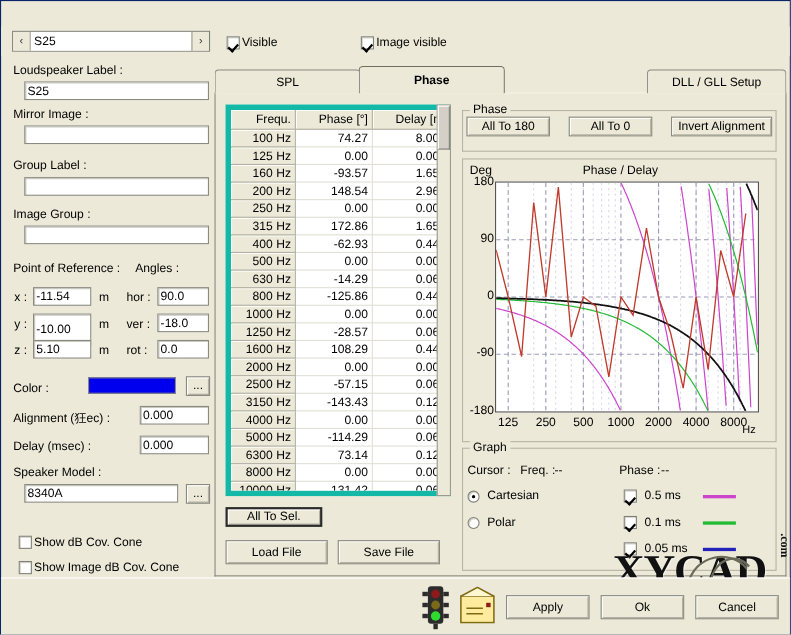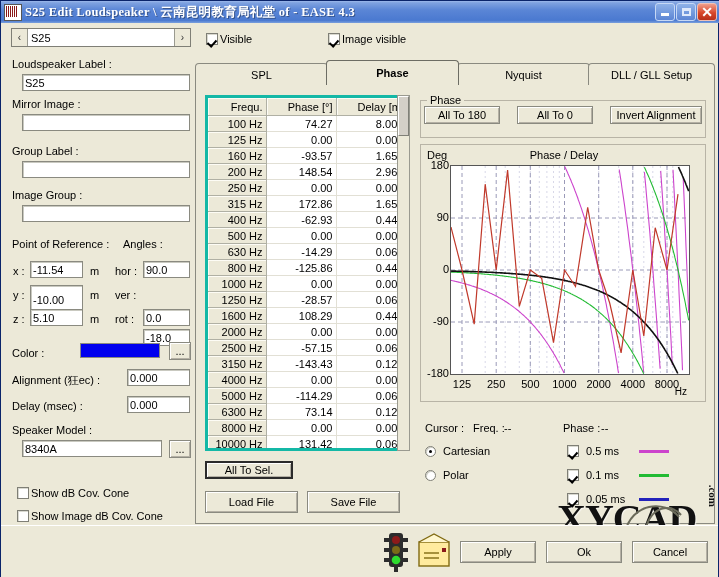--- a/index.html
+++ b/index.html
@@ -73,21 +73,21 @@
     display:flex;align-items:center;justify-content:center;
     font-size:11px;color:#000;}
   .tab.active{background:#ece9d8;font-weight:bold;top:-3px;height:25px;z-index:3;
     border-color:#6d6d64;}
 
   .tabbody{position:absolute;left:194px;top:83px;width:520px;height:440px;
     background:#ece9d8;border:1px solid #8a8a80;border-top:1px solid #f5f3e8;box-sizing:border-box;}
 
   
   .gridwrap{position:absolute;left:204px;top:94px;width:205px;height:356px;
-    background:#fff;border:3px solid #14b8a6;box-sizing:border-box;overflow:hidden;
+    background:#fff;border:5px solid #14b8a6;box-sizing:border-box;overflow:hidden;
     box-shadow:inset 1px 1px 0 #9f9f96;}
   table.grid{border-collapse:collapse;width:100%;font-size:11px;table-layout:fixed;}
   table.grid th{background:#ece9d8;border:1px solid #b0b0a4;border-top:none;
     border-left:none;text-align:right;padding:1px 3px 1px 0;font-weight:normal;color:#000;
     box-shadow:inset 1px 1px 0 #fdfcf5;height:15px;}
   table.grid td{border-bottom:1px solid #e2e0d5;border-right:1px solid #e2e0d5;
     text-align:right;padding:0 3px 0 0;color:#000;height:15px;background:#fff;}
   table.grid td.freq{background:#ece9d8;border-right:1px solid #b0b0a4;
     border-bottom:1px solid #b0b0a4;box-shadow:inset 1px 1px 0 #fdfcf5;}
   col.c1{width:58px;}col.c2{width:70px;}col.c3{width:77px;}
@@ -132,31 +132,20 @@
   .wm-com{position:absolute;right:-2px;top:8px;font-family:"Liberation Serif",serif;font-weight:bold;
     font-size:11px;color:#111;transform:rotate(90deg);transform-origin:right top;}
   .cherry{position:absolute;width:14px;height:10px;border-radius:50%;background:#c0241c;
      box-shadow:inset -2px -2px 2px rgba(0,0,0,.4), inset 2px 2px 2px rgba(255,255,255,.45);}
 </style>
 </head>
 <body>
 
 <div id="app">
 
-  <div class="titlebar">
-    <div class="tb-icon"></div>
-    <div class="tb-title">S25 Edit Loudspeaker \ 云南昆明教育局礼堂 of  -  EASE 4.3</div>
-    <div class="tb-btns">
-      <div class="tb-btn min"></div>
-      <div class="tb-btn max"></div>
-      <div class="tb-btn close">
-          <span>✕</span>
-        </div>
-    </div>
-  </div>
 
   <div class="topbar">
     <div class="combo">
       <div class="spin">‹</div>
       <input type="text" value="S25" style="">
       <div class="spin r">›</div>
     </div>
     <div class="chk" style="left:205px;top:9px;">
       <span class="chkbox on"></span>
       <span class="chklabel">Visible</span>
@@ -187,21 +176,21 @@
     <div class="fl" style="position:absolute;left:8px;top:212px;">x :</div>
     <input class="fi" style="position: absolute; left: 25px; top: 208px; width: 53px; height: 17px;" value="-11.54">
     <div class="fl" style="position:absolute;left:85px;top:212px;">m</div>
     <div class="fl" style="position:absolute;left:110px;top:212px;">hor :</div>
     <input class="fi" style="position: absolute; left: 138px; top: 208px; width: 47px; height: 17px;" value="90.0">
 
     <div class="fl" style="position:absolute;left:8px;top:236px;">y :</div>
     <input class="fi" style="position: absolute; left: 25px; top: 232px; width: 53px; height: 30px;" value="-10.00">
     <div class="fl" style="position:absolute;left:85px;top:236px;">m</div>
     <div class="fl" style="position:absolute;left:110px;top:236px;">ver :</div>
-    <input class="fi" style="position: absolute; left: 138px; top: 232px; width: 47px; height: 17px; margin-top: 44px;" value="-18.0">
+    <input class="fi" style="position: absolute; left: 138px; top: 232px; width: 47px; height: 17px;" value="-18.0">
 
     <div class="fl" style="position:absolute;left:8px;top:260px;">z :</div>
     <input class="fi" style="position: absolute; left: 25px; top: 256px; width: 53px; height: 17px;" value="5.10">
     <div class="fl" style="position:absolute;left:85px;top:260px;">m</div>
     <div class="fl" style="position:absolute;left:110px;top:260px;">rot :</div>
     <input class="fi" style="position: absolute; left: 138px; top: 256px; width: 47px; height: 17px;" value="0.0">
 
     <div class="fl" style="position:absolute;left:7px;top:294px;">Color :</div>
     <div id="colorSwatch" style="position: absolute; left: 75px; top: 290px; width: 80px; height: 15px; border: 1px solid rgb(138, 138, 128); box-sizing: border-box; background: rgb(0, 0, 238);"></div>
     <div class="btn" style="position:absolute;left:164px;top:289px;width:22px;height:18px;">...</div>
@@ -224,21 +213,20 @@
       <span class="chkbox"></span>
       <span class="chklabel">Show Image dB Cov. Cone</span>
     </div>
   </div>
 
   <div class="tabbody"></div>
 
   <div class="tabstrip">
     <div class="tab" style="left:0px;width:133px;">SPL</div>
     <div class="tab active" style="left:131px;width:133px;">Phase</div>
-    <div class="tab" style="left:262px;width:133px;">Nyquist</div>
     <div class="tab" style="left:393px;width:127px;">DLL / GLL Setup</div>
   </div>
 
   <div class="gridwrap">
     <table class="grid">
       <colgroup>
           <col class="c1">
           <col class="c2">
           <col class="c3">
         </colgroup>
@@ -422,20 +410,23 @@
         <line x1="0" y1="52.0" x2="238" y2="52.0" stroke="#9a9ab8" stroke-width="1" stroke-dasharray="4,3"></line>
         <line x1="0" y1="104.0" x2="238" y2="104.0" stroke="#9a9ab8" stroke-width="1" stroke-dasharray="4,3"></line>
         <line x1="0" y1="156.0" x2="238" y2="156.0" stroke="#9a9ab8" stroke-width="1" stroke-dasharray="4,3"></line>
         <path d="M0.0,114.4L0.7,114.5L1.4,114.7L2.0,114.8L2.7,115.0L3.4,115.1L4.1,115.3L4.8,115.5L5.4,115.6L6.1,115.8L6.8,115.9L7.5,116.1L8.2,116.3L8.9,116.4L9.5,116.6L10.2,116.8L10.9,117.0L11.6,117.2L12.3,117.3L12.9,117.5L13.6,117.7L14.3,117.9L15.0,118.1L15.7,118.3L16.3,118.5L17.0,118.7L17.7,118.9L18.4,119.1L19.1,119.3L19.7,119.5L20.4,119.7L21.1,120.0L21.8,120.2L22.5,120.4L23.2,120.6L23.8,120.9L24.5,121.1L25.2,121.3L25.9,121.6L26.6,121.8L27.2,122.1L27.9,122.3L28.6,122.6L29.3,122.8L30.0,123.1L30.6,123.4L31.3,123.6L32.0,123.9L32.7,124.2L33.4,124.5L34.1,124.8L34.7,125.0L35.4,125.3L36.1,125.6L36.8,125.9L37.5,126.2L38.1,126.5L38.8,126.9L39.5,127.2L40.2,127.5L40.9,127.8L41.5,128.2L42.2,128.5L42.9,128.8L43.6,129.2L44.3,129.5L44.9,129.9L45.6,130.2L46.3,130.6L47.0,131.0L47.7,131.4L48.4,131.7L49.0,132.1L49.7,132.5L50.4,132.9L51.1,133.3L51.8,133.7L52.4,134.1L53.1,134.6L53.8,135.0L54.5,135.4L55.2,135.8L55.8,136.3L56.5,136.7L57.2,137.2L57.9,137.7L58.6,138.1L59.2,138.6L59.9,139.1L60.6,139.6L61.3,140.1L62.0,140.6L62.7,141.1L63.3,141.6L64.0,142.1L64.7,142.6L65.4,143.2L66.1,143.7L66.7,144.3L67.4,144.8L68.1,145.4L68.8,146.0L69.5,146.6L70.1,147.2L70.8,147.8L71.5,148.4L72.2,149.0L72.9,149.6L73.5,150.2L74.2,150.9L74.9,151.5L75.6,152.2L76.3,152.9L77.0,153.5L77.6,154.2L78.3,154.9L79.0,155.6L79.7,156.4L80.4,157.1L81.0,157.8L81.7,158.6L82.4,159.3L83.1,160.1L83.8,160.9L84.4,161.7L85.1,162.5L85.8,163.3L86.5,164.1L87.2,165.0L87.8,165.8L88.5,166.7L89.2,167.5L89.9,168.4L90.6,169.3L91.3,170.2L91.9,171.1L92.6,172.1L93.3,173.0L94.0,174.0L94.7,175.0L95.3,176.0L96.0,177.0L96.7,178.0L97.4,179.0L98.1,180.0L98.7,181.1L99.4,182.2L100.1,183.3L100.8,184.4L101.5,185.5L102.2,186.6L102.8,187.8L103.5,188.9L104.2,190.1L104.9,191.3L105.6,192.5L106.2,193.7L106.9,195.0L107.6,196.3L108.3,197.5L109.0,198.8L109.6,200.2L110.3,201.5L111.0,202.9L111.7,204.2L112.4,205.6L113.0,207.0M113.7,0.5L114.4,1.9L115.1,3.4L115.8,4.9L116.5,6.4L117.1,8.0L117.8,9.5L118.5,11.1L119.2,12.7L119.9,14.3L120.5,16.0L121.2,17.6L121.9,19.3L122.6,21.0L123.3,22.8L123.9,24.5L124.6,26.3L125.3,28.1L126.0,30.0L126.7,31.8L127.3,33.7L128.0,35.6L128.7,37.6L129.4,39.6L130.1,41.6L130.8,43.6L131.4,45.6L132.1,47.7L132.8,49.8L133.5,52.0L134.2,54.1L134.8,56.3L135.5,58.6L136.2,60.8L136.9,63.1L137.6,65.4L138.2,67.8L138.9,70.2L139.6,72.6L140.3,75.1L141.0,77.6L141.6,80.1L142.3,82.7L143.0,85.2L143.7,87.9L144.4,90.6L145.1,93.3L145.7,96.0L146.4,98.8L147.1,101.6L147.8,104.5L148.5,107.4L149.1,110.3L149.8,113.3L150.5,116.3L151.2,119.4L151.9,122.5L152.5,125.6L153.2,128.8L153.9,132.1L154.6,135.3L155.3,138.7L155.9,142.1L156.6,145.5L157.3,148.9L158.0,152.5L158.7,156.0L159.4,159.7L160.0,163.3L160.7,167.0L161.4,170.8L162.1,174.6L162.8,178.5L163.4,182.4L164.1,186.4L164.8,190.5L165.5,194.6L166.2,198.7L166.8,202.9L167.5,207.2M168.2,3.5L168.9,7.9L169.6,12.4L170.3,16.9L170.9,21.5L171.6,26.1L172.3,30.8L173.0,35.6L173.7,40.4L174.3,45.3L175.0,50.3L175.7,55.3L176.4,60.4L177.1,65.6L177.7,70.9L178.4,76.2L179.1,81.6L179.8,87.1L180.5,92.6L181.1,98.2L181.8,103.9L182.5,109.7L183.2,115.6L183.9,121.5L184.6,127.6L185.2,133.7L185.9,139.9L186.6,146.2L187.3,152.6L188.0,159.0L188.6,165.6L189.3,172.2L190.0,178.9L190.7,185.8L191.4,192.7L192.0,199.7L192.7,206.8M193.4,6.1L194.1,13.4L194.8,20.8L195.4,28.3L196.1,35.9L196.8,43.7L197.5,51.5L198.2,59.5L198.9,67.5L199.5,75.7L200.2,84.0L200.9,92.4L201.6,100.9L202.3,109.6L202.9,118.3L203.6,127.2L204.3,136.2L205.0,145.3L205.7,154.6L206.3,164.0L207.0,173.5L207.7,183.1L208.4,192.9L209.1,202.8M209.7,4.9L210.4,15.1L211.1,25.4L211.8,35.9L212.5,46.5L213.2,57.3L213.8,68.2L214.5,79.3L215.2,90.5L215.9,101.9L216.6,113.5L217.2,125.2L217.9,137.0L218.6,149.1L219.3,161.3L220.0,173.6L220.6,186.2L221.3,198.9M222.0,3.8L222.7,16.9L223.4,30.1L224.0,43.6L224.7,57.2L225.4,71.0L226.1,85.0L226.8,99.2L227.5,113.6L228.1,128.2L228.8,143.0L229.5,158.0L230.2,173.3L230.9,188.7L231.5,204.3M232.2,12.2L232.9,28.3L233.6,44.6L234.3,61.1L234.9,77.9L235.6,94.9L236.3,112.1L237.0,129.6L237.7,147.3" fill="none" stroke="#cc44cc" stroke-width="1.1"></path>
         <path d="M0.0,106.1L0.7,106.1L1.4,106.1L2.0,106.2L2.7,106.2L3.4,106.2L4.1,106.3L4.8,106.3L5.4,106.3L6.1,106.4L6.8,106.4L7.5,106.4L8.2,106.5L8.9,106.5L9.5,106.5L10.2,106.6L10.9,106.6L11.6,106.6L12.3,106.7L12.9,106.7L13.6,106.7L14.3,106.8L15.0,106.8L15.7,106.9L16.3,106.9L17.0,106.9L17.7,107.0L18.4,107.0L19.1,107.1L19.7,107.1L20.4,107.1L21.1,107.2L21.8,107.2L22.5,107.3L23.2,107.3L23.8,107.4L24.5,107.4L25.2,107.5L25.9,107.5L26.6,107.6L27.2,107.6L27.9,107.7L28.6,107.7L29.3,107.8L30.0,107.8L30.6,107.9L31.3,107.9L32.0,108.0L32.7,108.0L33.4,108.1L34.1,108.2L34.7,108.2L35.4,108.3L36.1,108.3L36.8,108.4L37.5,108.4L38.1,108.5L38.8,108.6L39.5,108.6L40.2,108.7L40.9,108.8L41.5,108.8L42.2,108.9L42.9,109.0L43.6,109.0L44.3,109.1L44.9,109.2L45.6,109.2L46.3,109.3L47.0,109.4L47.7,109.5L48.4,109.5L49.0,109.6L49.7,109.7L50.4,109.8L51.1,109.9L51.8,109.9L52.4,110.0L53.1,110.1L53.8,110.2L54.5,110.3L55.2,110.4L55.8,110.5L56.5,110.5L57.2,110.6L57.9,110.7L58.6,110.8L59.2,110.9L59.9,111.0L60.6,111.1L61.3,111.2L62.0,111.3L62.7,111.4L63.3,111.5L64.0,111.6L64.7,111.7L65.4,111.8L66.1,111.9L66.7,112.1L67.4,112.2L68.1,112.3L68.8,112.4L69.5,112.5L70.1,112.6L70.8,112.8L71.5,112.9L72.2,113.0L72.9,113.1L73.5,113.2L74.2,113.4L74.9,113.5L75.6,113.6L76.3,113.8L77.0,113.9L77.6,114.0L78.3,114.2L79.0,114.3L79.7,114.5L80.4,114.6L81.0,114.8L81.7,114.9L82.4,115.1L83.1,115.2L83.8,115.4L84.4,115.5L85.1,115.7L85.8,115.9L86.5,116.0L87.2,116.2L87.8,116.4L88.5,116.5L89.2,116.7L89.9,116.9L90.6,117.1L91.3,117.2L91.9,117.4L92.6,117.6L93.3,117.8L94.0,118.0L94.7,118.2L95.3,118.4L96.0,118.6L96.7,118.8L97.4,119.0L98.1,119.2L98.7,119.4L99.4,119.6L100.1,119.9L100.8,120.1L101.5,120.3L102.2,120.5L102.8,120.8L103.5,121.0L104.2,121.2L104.9,121.5L105.6,121.7L106.2,121.9L106.9,122.2L107.6,122.5L108.3,122.7L109.0,123.0L109.6,123.2L110.3,123.5L111.0,123.8L111.7,124.0L112.4,124.3L113.0,124.6L113.7,124.9L114.4,125.2L115.1,125.5L115.8,125.8L116.5,126.1L117.1,126.4L117.8,126.7L118.5,127.0L119.2,127.3L119.9,127.7L120.5,128.0L121.2,128.3L121.9,128.7L122.6,129.0L123.3,129.4L123.9,129.7L124.6,130.1L125.3,130.4L126.0,130.8L126.7,131.2L127.3,131.5L128.0,131.9L128.7,132.3L129.4,132.7L130.1,133.1L130.8,133.5L131.4,133.9L132.1,134.3L132.8,134.8L133.5,135.2L134.2,135.6L134.8,136.1L135.5,136.5L136.2,137.0L136.9,137.4L137.6,137.9L138.2,138.4L138.9,138.8L139.6,139.3L140.3,139.8L141.0,140.3L141.6,140.8L142.3,141.3L143.0,141.8L143.7,142.4L144.4,142.9L145.1,143.5L145.7,144.0L146.4,144.6L147.1,145.1L147.8,145.7L148.5,146.3L149.1,146.9L149.8,147.5L150.5,148.1L151.2,148.7L151.9,149.3L152.5,149.9L153.2,150.6L153.9,151.2L154.6,151.9L155.3,152.5L155.9,153.2L156.6,153.9L157.3,154.6L158.0,155.3L158.7,156.0L159.4,156.7L160.0,157.5L160.7,158.2L161.4,159.0L162.1,159.7L162.8,160.5L163.4,161.3L164.1,162.1L164.8,162.9L165.5,163.7L166.2,164.5L166.8,165.4L167.5,166.2L168.2,167.1L168.9,168.0L169.6,168.9L170.3,169.8L170.9,170.7L171.6,171.6L172.3,172.6L173.0,173.5L173.7,174.5L174.3,175.5L175.0,176.5L175.7,177.5L176.4,178.5L177.1,179.5L177.7,180.6L178.4,181.6L179.1,182.7L179.8,183.8L180.5,184.9L181.1,186.0L181.8,187.2L182.5,188.3L183.2,189.5L183.9,190.7L184.6,191.9L185.2,193.1L185.9,194.4L186.6,195.6L187.3,196.9L188.0,198.2L188.6,199.5L189.3,200.8L190.0,202.2L190.7,203.6L191.4,204.9L192.0,206.3L192.7,207.8M193.4,1.2L194.1,2.7L194.8,4.2L195.4,5.7L196.1,7.2L196.8,8.7L197.5,10.3L198.2,11.9L198.9,13.5L199.5,15.1L200.2,16.8L200.9,18.5L201.6,20.2L202.3,21.9L202.9,23.7L203.6,25.4L204.3,27.2L205.0,29.1L205.7,30.9L206.3,32.8L207.0,34.7L207.7,36.6L208.4,38.6L209.1,40.6L209.7,42.6L210.4,44.6L211.1,46.7L211.8,48.8L212.5,50.9L213.2,53.1L213.8,55.2L214.5,57.5L215.2,59.7L215.9,62.0L216.6,64.3L217.2,66.6L217.9,69.0L218.6,71.4L219.3,73.9L220.0,76.3L220.6,78.8L221.3,81.4L222.0,84.0L222.7,86.6L223.4,89.2L224.0,91.9L224.7,94.6L225.4,97.4L226.1,100.2L226.8,103.0L227.5,105.9L228.1,108.8L228.8,111.8L229.5,114.8L230.2,117.9L230.9,120.9L231.5,124.1L232.2,127.2L232.9,130.5L233.6,133.7L234.3,137.0L234.9,140.4L235.6,143.8L236.3,147.2L237.0,150.7L237.7,154.3" fill="none" stroke="#22bb33" stroke-width="1.1"></path>
         <path d="M0.0,105.0L0.7,105.1L1.4,105.1L2.0,105.1L2.7,105.1L3.4,105.1L4.1,105.1L4.8,105.1L5.4,105.2L6.1,105.2L6.8,105.2L7.5,105.2L8.2,105.2L8.9,105.2L9.5,105.3L10.2,105.3L10.9,105.3L11.6,105.3L12.3,105.3L12.9,105.4L13.6,105.4L14.3,105.4L15.0,105.4L15.7,105.4L16.3,105.4L17.0,105.5L17.7,105.5L18.4,105.5L19.1,105.5L19.7,105.6L20.4,105.6L21.1,105.6L21.8,105.6L22.5,105.6L23.2,105.7L23.8,105.7L24.5,105.7L25.2,105.7L25.9,105.8L26.6,105.8L27.2,105.8L27.9,105.8L28.6,105.9L29.3,105.9L30.0,105.9L30.6,105.9L31.3,106.0L32.0,106.0L32.7,106.0L33.4,106.0L34.1,106.1L34.7,106.1L35.4,106.1L36.1,106.2L36.8,106.2L37.5,106.2L38.1,106.3L38.8,106.3L39.5,106.3L40.2,106.3L40.9,106.4L41.5,106.4L42.2,106.4L42.9,106.5L43.6,106.5L44.3,106.6L44.9,106.6L45.6,106.6L46.3,106.7L47.0,106.7L47.7,106.7L48.4,106.8L49.0,106.8L49.7,106.9L50.4,106.9L51.1,106.9L51.8,107.0L52.4,107.0L53.1,107.1L53.8,107.1L54.5,107.1L55.2,107.2L55.8,107.2L56.5,107.3L57.2,107.3L57.9,107.4L58.6,107.4L59.2,107.5L59.9,107.5L60.6,107.6L61.3,107.6L62.0,107.7L62.7,107.7L63.3,107.8L64.0,107.8L64.7,107.9L65.4,107.9L66.1,108.0L66.7,108.0L67.4,108.1L68.1,108.1L68.8,108.2L69.5,108.3L70.1,108.3L70.8,108.4L71.5,108.4L72.2,108.5L72.9,108.6L73.5,108.6L74.2,108.7L74.9,108.8L75.6,108.8L76.3,108.9L77.0,109.0L77.6,109.0L78.3,109.1L79.0,109.2L79.7,109.2L80.4,109.3L81.0,109.4L81.7,109.5L82.4,109.5L83.1,109.6L83.8,109.7L84.4,109.8L85.1,109.8L85.8,109.9L86.5,110.0L87.2,110.1L87.8,110.2L88.5,110.3L89.2,110.4L89.9,110.4L90.6,110.5L91.3,110.6L91.9,110.7L92.6,110.8L93.3,110.9L94.0,111.0L94.7,111.1L95.3,111.2L96.0,111.3L96.7,111.4L97.4,111.5L98.1,111.6L98.7,111.7L99.4,111.8L100.1,111.9L100.8,112.0L101.5,112.1L102.2,112.3L102.8,112.4L103.5,112.5L104.2,112.6L104.9,112.7L105.6,112.9L106.2,113.0L106.9,113.1L107.6,113.2L108.3,113.4L109.0,113.5L109.6,113.6L110.3,113.8L111.0,113.9L111.7,114.0L112.4,114.2L113.0,114.3L113.7,114.4L114.4,114.6L115.1,114.7L115.8,114.9L116.5,115.0L117.1,115.2L117.8,115.4L118.5,115.5L119.2,115.7L119.9,115.8L120.5,116.0L121.2,116.2L121.9,116.3L122.6,116.5L123.3,116.7L123.9,116.9L124.6,117.0L125.3,117.2L126.0,117.4L126.7,117.6L127.3,117.8L128.0,118.0L128.7,118.2L129.4,118.4L130.1,118.6L130.8,118.8L131.4,119.0L132.1,119.2L132.8,119.4L133.5,119.6L134.2,119.8L134.8,120.0L135.5,120.3L136.2,120.5L136.9,120.7L137.6,120.9L138.2,121.2L138.9,121.4L139.6,121.7L140.3,121.9L141.0,122.2L141.6,122.4L142.3,122.7L143.0,122.9L143.7,123.2L144.4,123.5L145.1,123.7L145.7,124.0L146.4,124.3L147.1,124.6L147.8,124.8L148.5,125.1L149.1,125.4L149.8,125.7L150.5,126.0L151.2,126.3L151.9,126.6L152.5,127.0L153.2,127.3L153.9,127.6L154.6,127.9L155.3,128.3L155.9,128.6L156.6,128.9L157.3,129.3L158.0,129.6L158.7,130.0L159.4,130.4L160.0,130.7L160.7,131.1L161.4,131.5L162.1,131.9L162.8,132.3L163.4,132.6L164.1,133.0L164.8,133.4L165.5,133.9L166.2,134.3L166.8,134.7L167.5,135.1L168.2,135.6L168.9,136.0L169.6,136.4L170.3,136.9L170.9,137.3L171.6,137.8L172.3,138.3L173.0,138.8L173.7,139.2L174.3,139.7L175.0,140.2L175.7,140.7L176.4,141.2L177.1,141.8L177.7,142.3L178.4,142.8L179.1,143.4L179.8,143.9L180.5,144.5L181.1,145.0L181.8,145.6L182.5,146.2L183.2,146.8L183.9,147.4L184.6,148.0L185.2,148.6L185.9,149.2L186.6,149.8L187.3,150.5L188.0,151.1L188.6,151.8L189.3,152.4L190.0,153.1L190.7,153.8L191.4,154.5L192.0,155.2L192.7,155.9L193.4,156.6L194.1,157.3L194.8,158.1L195.4,158.8L196.1,159.6L196.8,160.4L197.5,161.2L198.2,161.9L198.9,162.8L199.5,163.6L200.2,164.4L200.9,165.2L201.6,166.1L202.3,167.0L202.9,167.8L203.6,168.7L204.3,169.6L205.0,170.5L205.7,171.5L206.3,172.4L207.0,173.3L207.7,174.3L208.4,175.3L209.1,176.3L209.7,177.3L210.4,178.3L211.1,179.3L211.8,180.4L212.5,181.5L213.2,182.5L213.8,183.6L214.5,184.7L215.2,185.9L215.9,187.0L216.6,188.1L217.2,189.3L217.9,190.5L218.6,191.7L219.3,192.9L220.0,194.2L220.6,195.4L221.3,196.7L222.0,198.0L222.7,199.3L223.4,200.6L224.0,202.0L224.7,203.3L225.4,204.7L226.1,206.1L226.8,207.5M227.5,1.0L228.1,2.4L228.8,3.9L229.5,5.4L230.2,6.9L230.9,8.5L231.5,10.0L232.2,11.6L232.9,13.2L233.6,14.9L234.3,16.5L234.9,18.2L235.6,19.9L236.3,21.6L237.0,23.4L237.7,25.1" fill="none" stroke="#111111" stroke-width="1.6"></path>
         <path d="M0.0,61.1L11.0,104.0L23.2,158.1L34.2,18.2L45.2,104.0L56.6,4.1L68.3,140.4L79.3,104.0L90.7,112.3L102.5,176.7L113.5,104.0L124.5,120.5L136.7,41.4L147.7,104.0L158.7,137.0L170.1,186.9L181.8,104.0L192.8,170.0L204.2,61.7L216.0,104.0L227.0,28.1" fill="none" stroke="#c0392b" stroke-width="1.2"></path>
       </svg>
   </div>
 
+  <div class="group graphgrp">
+    <span class="gtitle">Graph</span>
+  </div>
   <div style="position:absolute;left:424px;top:421px;font-size:11px;">Cursor :</div>
   <div style="position:absolute;left:472px;top:421px;font-size:11px;">Freq. :</div>
   <div style="position:absolute;left:503px;top:421px;font-size:11px;">--</div>
   <div style="position:absolute;left:562px;top:421px;font-size:11px;">Phase :</div>
   <div style="position:absolute;left:600px;top:421px;font-size:11px;">--</div>
 
   <div style="position:absolute;left:424px;top:444px;display:flex;align-items:center;gap:7px;">
     <span class="radio on"></span>
     <span style="font-size:11px;">Cartesian</span>
   </div>

